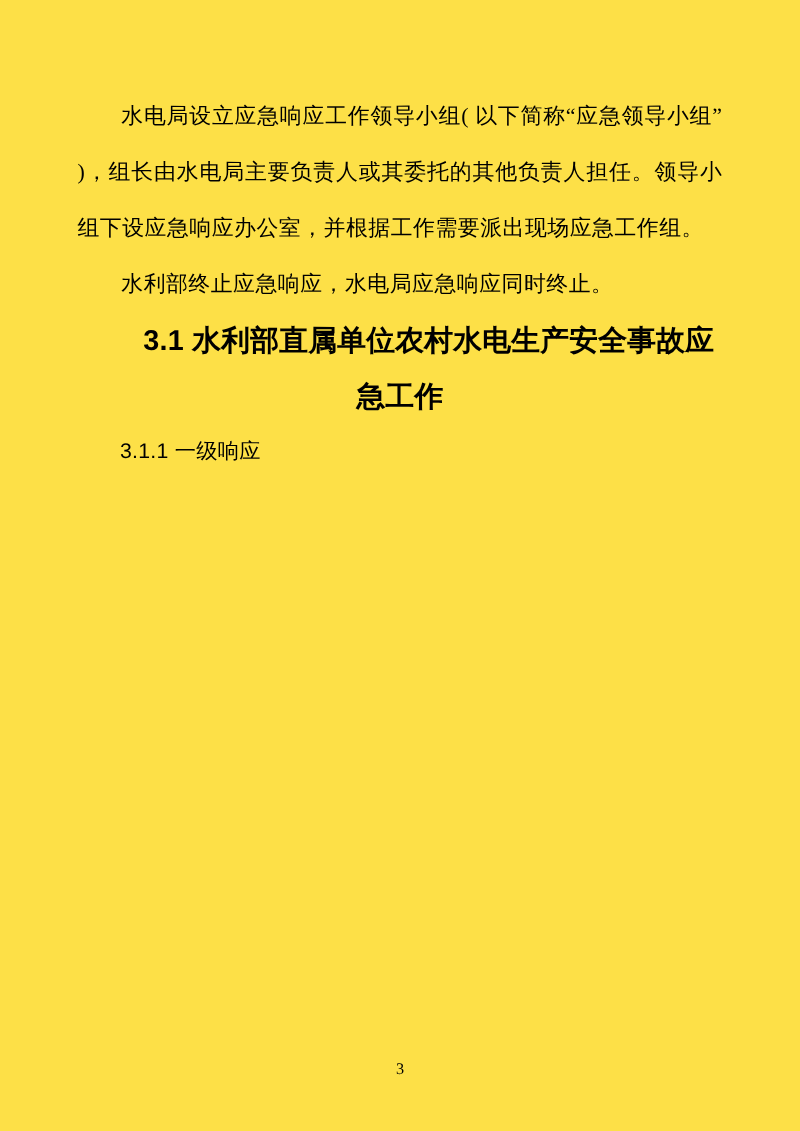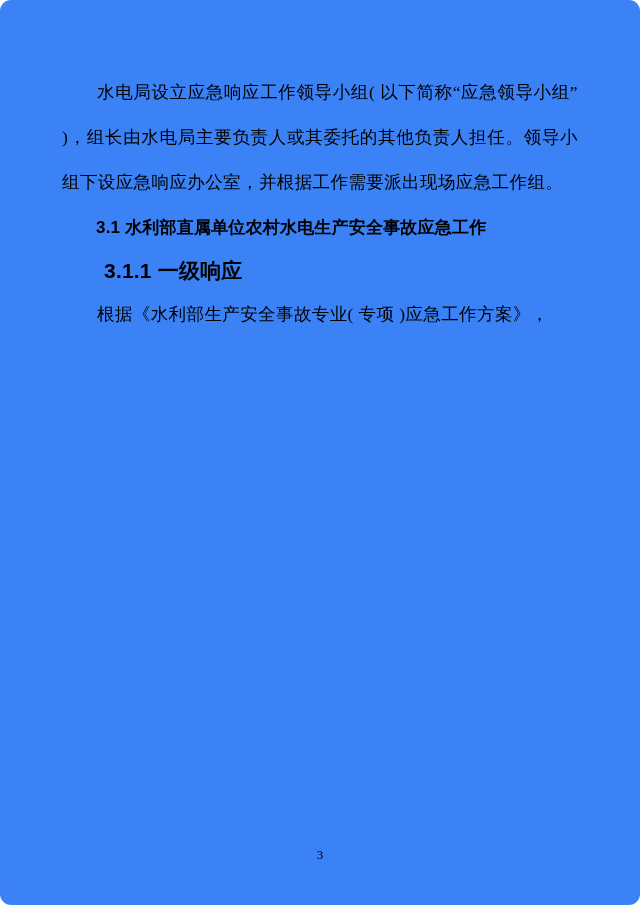--- a/index.html
+++ b/index.html
@@ -13,48 +13,48 @@
     font-family: "Liberation Serif", "DejaVu Serif", serif;
     color: #000000;
     overflow: hidden;
   }
   .page {
     position: relative;
     width: 640px;
     height: 905px;
     box-sizing: border-box;
     padding: 70px 62px 0 62px;
-    background: #3b82f6;
-    border-radius: 11px;
+    background: #fde047;
   }
   .body-text {
     font-size: 17.5px;
     line-height: 45px;
     text-align: justify;
     text-justify: inter-ideograph;
     letter-spacing: 0.4px;
     margin: 0;
   }
   .para {
     text-indent: 2em;
     margin: 0 0 0 0;
   }
   .heading-1 {
     font-family: "Liberation Sans", "DejaVu Sans", sans-serif;
     font-weight: bold;
-    font-size: 17px;
+    font-size: 23px;
     line-height: 45px;
     text-indent: 2em;
     margin: 0;
     letter-spacing: 0.2px;
+    text-align: center;
   }
   .heading-2 {
     font-family: "Liberation Sans", "DejaVu Sans", sans-serif;
-    font-weight: bold;
-    font-size: 21px;
+    font-weight: normal;
+    font-size: 17px;
     line-height: 42px;
     text-indent: 2em;
     margin: 0;
     letter-spacing: 0.2px;
   }
   .page-number {
     position: absolute;
     left: 0;
     right: 0;
     bottom: 42px;
@@ -66,22 +66,22 @@
 </style>
 </head>
 <body>
 
 <div class="page">
 
   <p class="body-text para">水电局设立应急响应工作领导小组( 以下简称“应急领导小组” )，组长由水电局主要负责人或其委托的其他负责人担任。领导小组下设应急响应办公室，并根据工作需要派出现场应急工作组。</p>
 
 
 
+  <p class="body-text para">水利部终止应急响应，水电局应急响应同时终止。</p>
 
   <p class="heading-1">3.1  水利部直属单位农村水电生产安全事故应急工作</p>
 
   <p class="heading-2">3.1.1  一级响应</p>
 
-  <p class="body-text para">根据《水利部生产安全事故专业( 专项 )应急工作方案》，</p>
 
   <div class="page-number">3</div>
 
 </div>
 
 </body></html>

